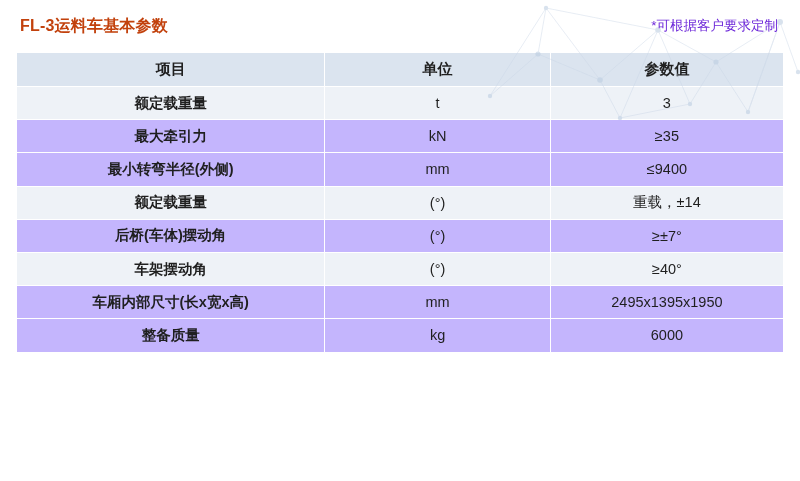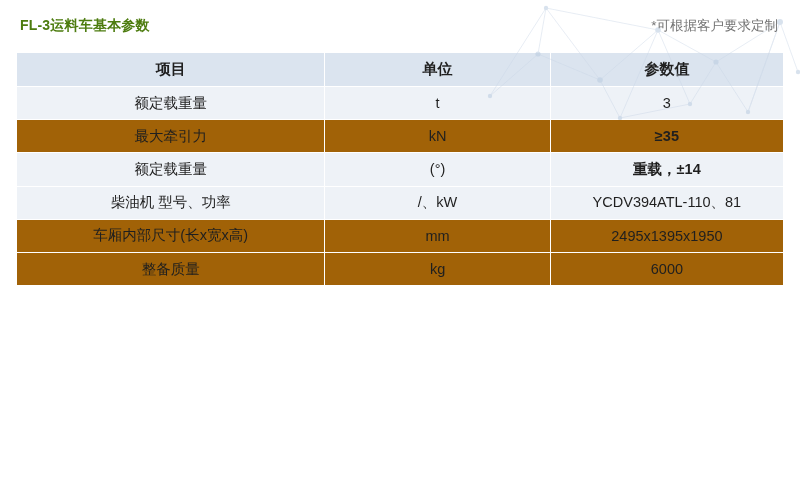--- a/index.html
+++ b/index.html
@@ -38,30 +38,30 @@
   .header-row {
     position: relative;
     height: 52px;
     display: flex;
     align-items: center;
     justify-content: space-between;
     padding: 0 2px 0 4px;
   }
 
   .doc-title {
-    font-size: 14px;
+    font-size: 16px;
     font-weight: 700;
     letter-spacing: 0.2px;
-    color: #4d7c0f;
+    color: #c2410c;
     white-space: nowrap;
   }
 
   .doc-note {
     font-size: 13.5px;
-    color: #737373;
+    color: #6d28d9;
     white-space: nowrap;
     padding-right: 4px;
   }
 
   table.spec {
     width: 768px;
     border-collapse: collapse;
     table-layout: fixed;
     margin: 0 auto;
   }
@@ -89,34 +89,34 @@
     font-weight: 700;
     font-size: 15px;
     height: 33px;
     margin-top: 8px;
   }
 
   table.spec tbody tr.odd td {
     background: #eef2f7;
   }
   table.spec tbody tr.even td {
-    background: #a16207;
+    background: #c4b5fd;
   }
 
   table.spec tbody td.item {
-    font-weight: 400;
+    font-weight: 700;
   }
   table.spec tbody td.unit {
     font-weight: 400;
   }
   table.spec tbody td.value {
     font-weight: 400;
   }
   table.spec tbody tr.bold-val td.value {
-    font-weight: 700;
+    font-weight: 400;
   }
 </style>
 </head>
 <body>
 
 <div class="page">
 
   <svg class="bg-deco" viewBox="0 0 320 120" xmlns="http://www.w3.org/2000/svg">
     <g stroke="#c9d6e6" stroke-width="0.8" fill="none">
       <path d="M10 96 L58 54 L120 80 L178 30 L236 62 L300 22"></path>
@@ -167,29 +167,39 @@
         <tr class="odd">
           <td class="item">额定载重量</td>
           <td class="unit">t</td>
           <td class="value">3</td>
         </tr>
         <tr class="even bold-val">
           <td class="item">最大牵引力</td>
           <td class="unit">kN</td>
           <td class="value">≥35</td>
         </tr>
+        <tr class="even bold-val">
+          <td class="item">最小转弯半径(外侧)</td>
+          <td class="unit">mm</td>
+          <td class="value">≤9400</td>
+        </tr>
         <tr class="odd bold-val">
           <td class="item">额定载重量</td>
           <td class="unit">(°)</td>
           <td class="value">重载，±14</td>
         </tr>
-        <tr class="odd">
-          <td class="item">柴油机 型号、功率</td>
-          <td class="unit">/、kW</td>
-          <td class="value">YCDV394ATL-110、81</td>
+        <tr class="even bold-val">
+          <td class="item">后桥(车体)摆动角</td>
+          <td class="unit">(°)</td>
+          <td class="value">≥±7°</td>
+        </tr>
+        <tr class="odd bold-val">
+          <td class="item">车架摆动角</td>
+          <td class="unit">(°)</td>
+          <td class="value">≥40°</td>
         </tr>
         <tr class="even">
           <td class="item">车厢内部尺寸(长x宽x高)</td>
           <td class="unit">mm</td>
           <td class="value">2495x1395x1950</td>
         </tr>
         <tr class="even">
           <td class="item">整备质量</td>
           <td class="unit">kg</td>
           <td class="value">6000</td>

